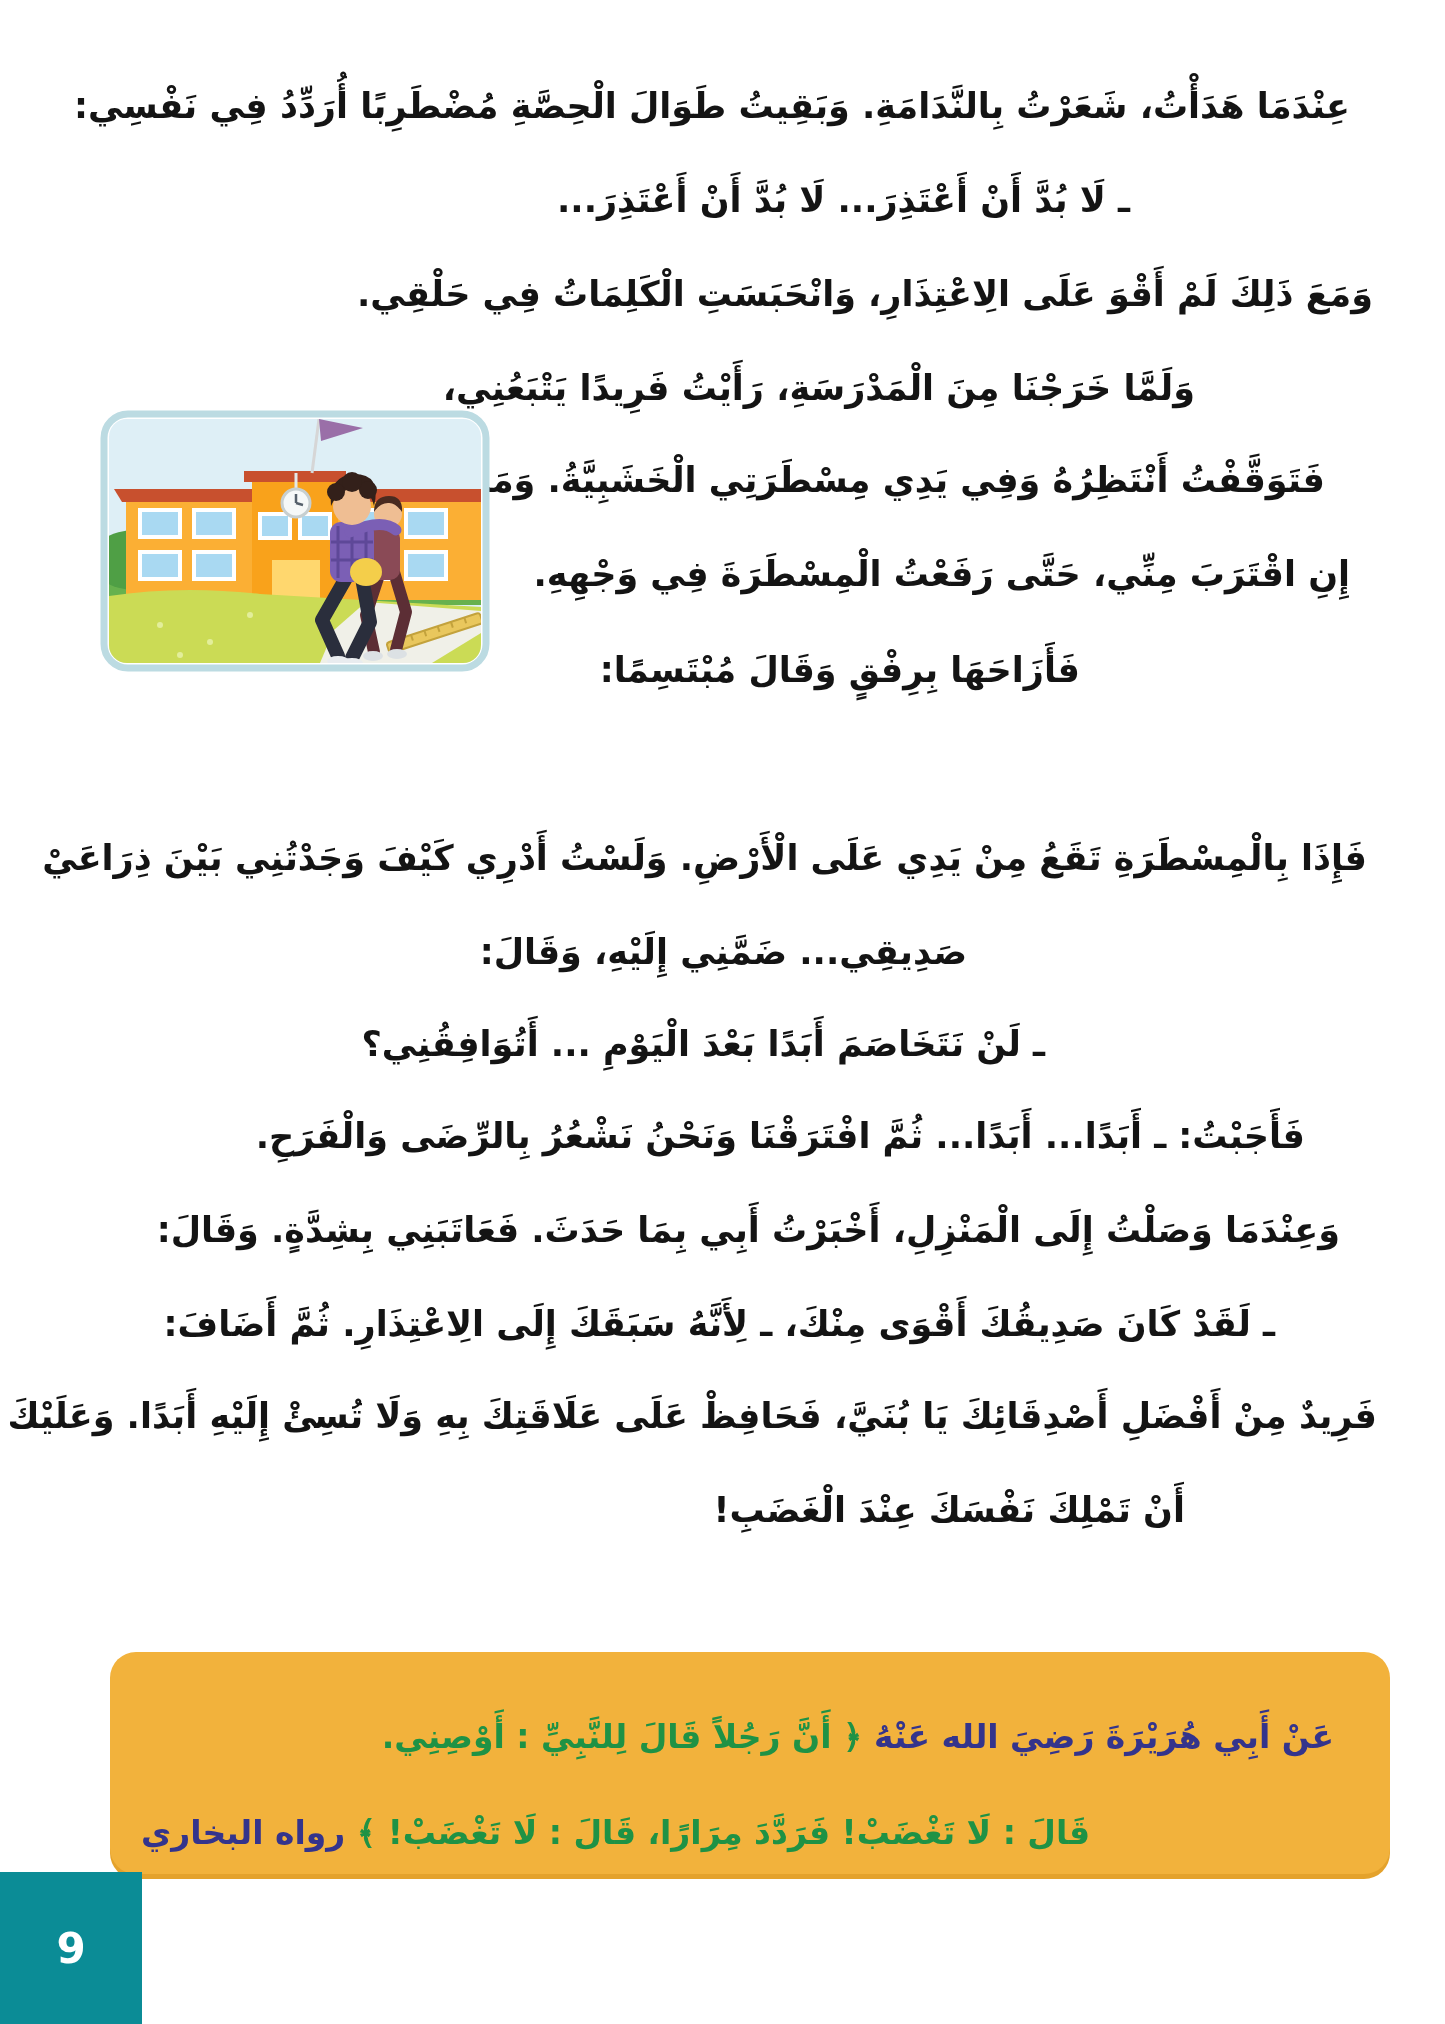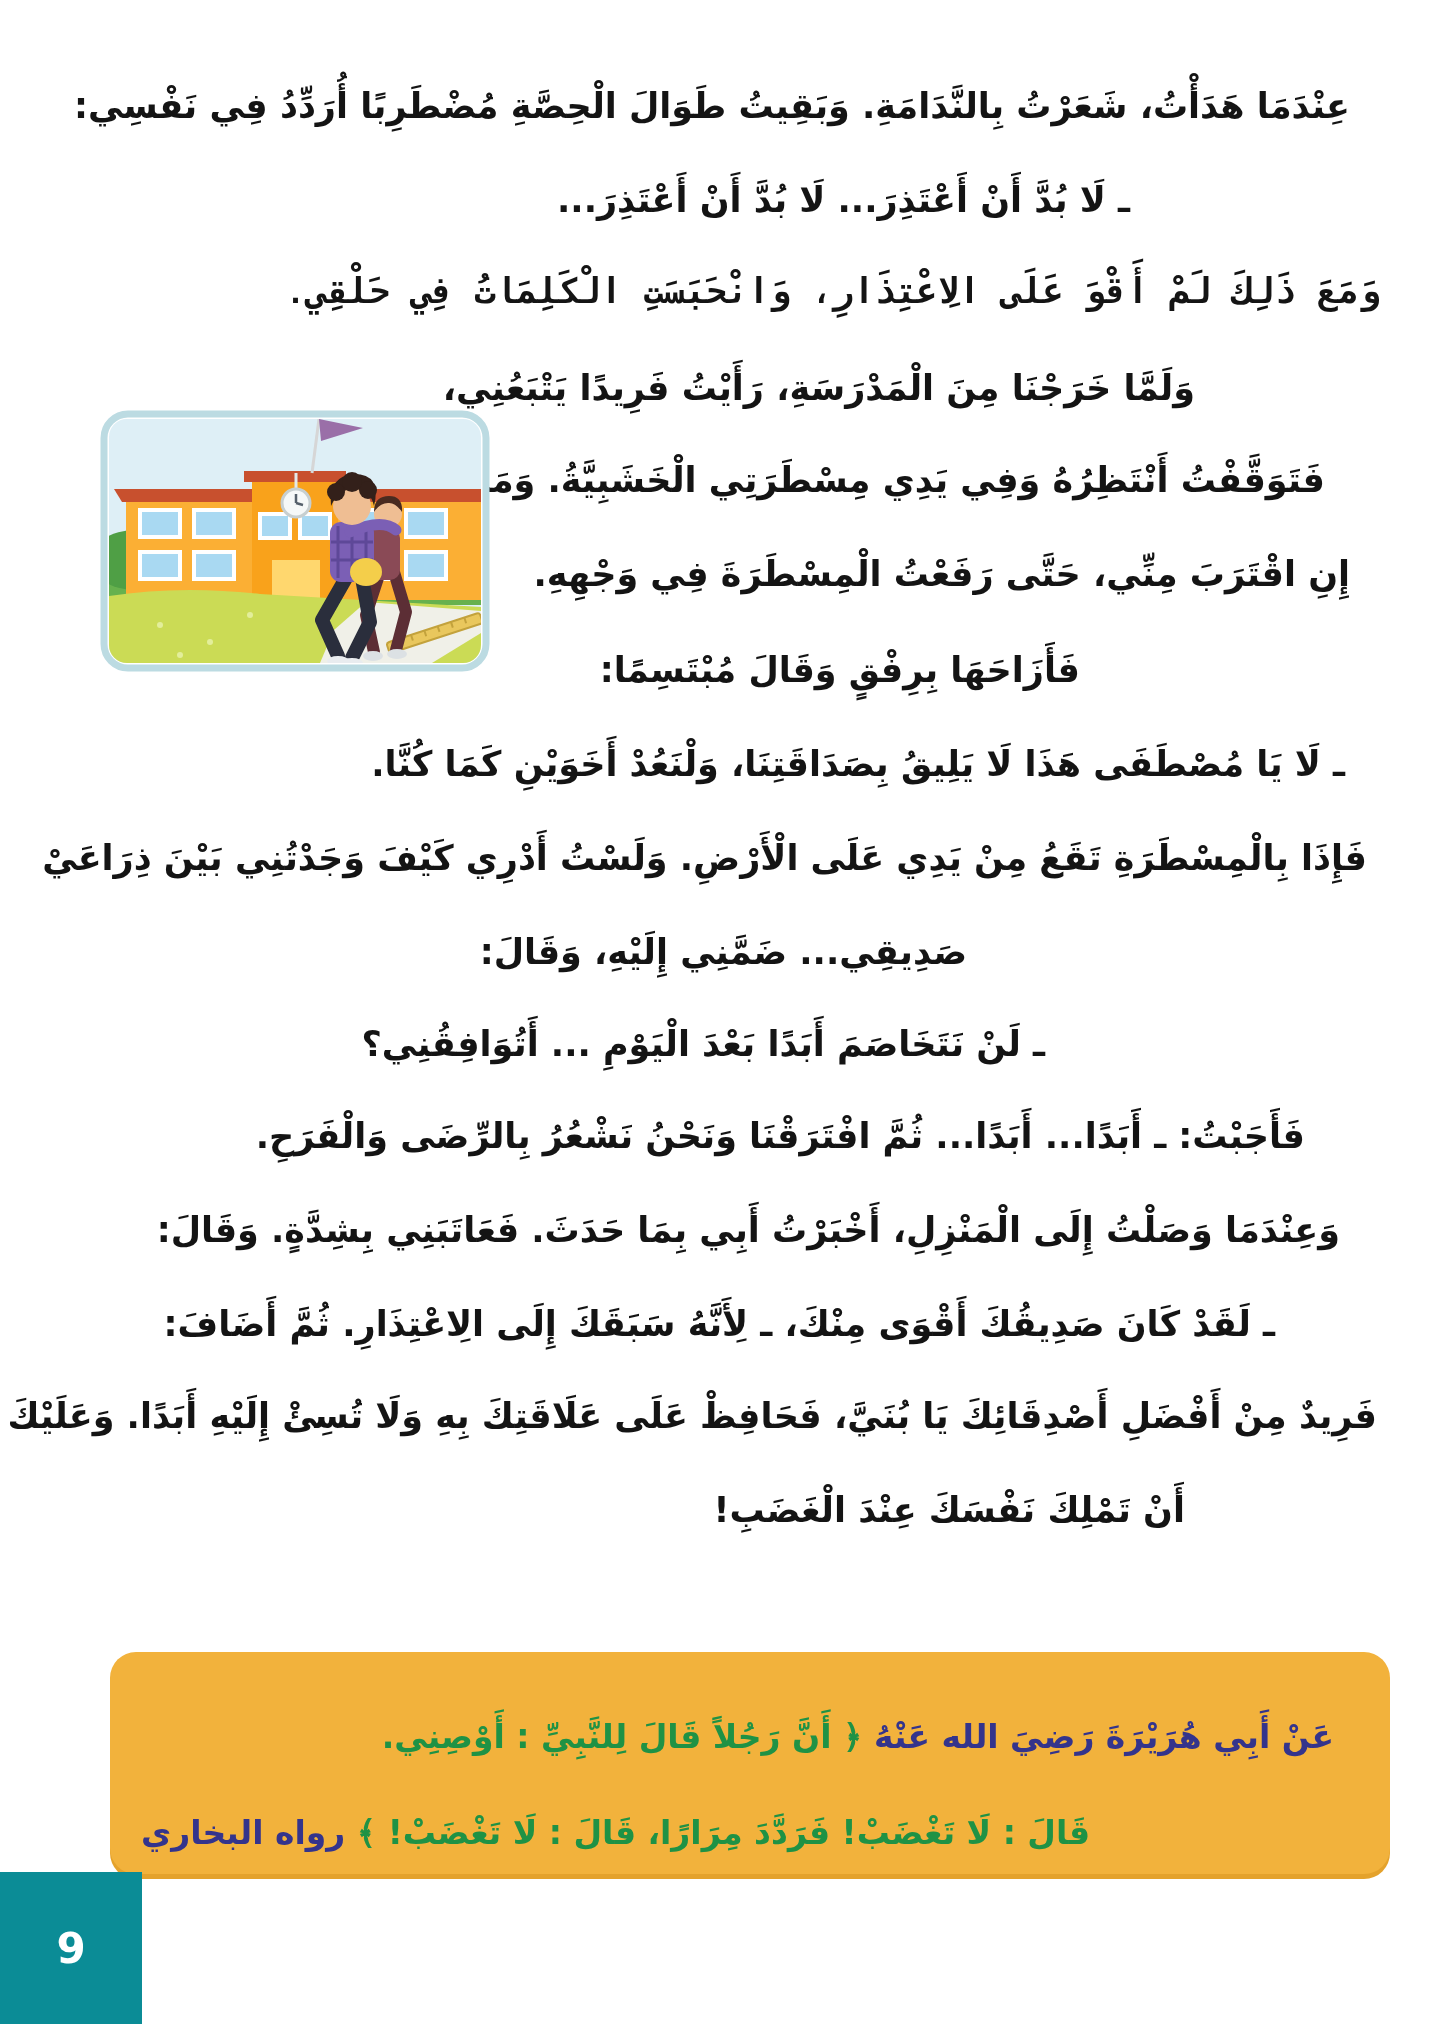--- a/index.html
+++ b/index.html
@@ -15,21 +15,21 @@
     position:absolute;
     direction:rtl;
     white-space:nowrap;
     font-size:35px;
     font-weight:bold;
     line-height:56px;
     color:#141414;
   }
   .l1 {top:78px;  right:95px;}
   .l2 {top:172px; right:315px;}
-  .l3 {top:266px; right:65px;font-family:Liberation Mono, monospace;}
+  .l3 {top:266px; right:72px;}
   .l4 {top:360px; right:250px;}
   .l5 {top:452px; right:120px;}
   .l6 {top:546px; right:95px;}
   .l7 {top:642px; right:365px;margin-left:18px;}
   .l8 {top:736px; right:100px;}
   .l9 {top:830px; right:78px;}
   .l10{top:924px; right:478px;}
   .l11{top:1016px;right:400px;}
   .l12{top:1108px;right:140px;}
   .l13{top:1202px;right:105px;}
@@ -90,21 +90,20 @@
 
 <div class="page">
 
   <div class="line l1">عِنْدَمَا هَدَأْتُ، شَعَرْتُ بِالنَّدَامَةِ. وَبَقِيتُ طَوَالَ الْحِصَّةِ مُضْطَرِبًا أُرَدِّدُ فِي نَفْسِي:</div>
   <div class="line l2">ـ لَا بُدَّ أَنْ أَعْتَذِرَ... لَا بُدَّ أَنْ أَعْتَذِرَ...</div>
   <div class="line l3">وَمَعَ ذَلِكَ لَمْ أَقْوَ عَلَى الِاعْتِذَارِ، وَانْحَبَسَتِ الْكَلِمَاتُ فِي حَلْقِي.</div>
   <div class="line l4">وَلَمَّا خَرَجْنَا مِنَ الْمَدْرَسَةِ، رَأَيْتُ فَرِيدًا يَتْبَعُنِي،</div>
   <div class="line l5">فَتَوَقَّفْتُ أَنْتَظِرُهُ وَفِي يَدِي مِسْطَرَتِي الْخَشَبِيَّةُ. وَمَا</div>
   <div class="line l6">إِنِ اقْتَرَبَ مِنِّي، حَتَّى رَفَعْتُ الْمِسْطَرَةَ فِي وَجْهِهِ.</div>
   <div class="line l7">فَأَزَاحَهَا بِرِفْقٍ وَقَالَ مُبْتَسِمًا:</div>
-  <div class="line l8">ـ لَا يَا مُصْطَفَى هَذَا لَا يَلِيقُ بِصَدَاقَتِنَا، وَلْنَعُدْ أَخَوَيْنِ كَمَا كُنَّا.</div>
   <div class="line l9">فَإِذَا بِالْمِسْطَرَةِ تَقَعُ مِنْ يَدِي عَلَى الْأَرْضِ. وَلَسْتُ أَدْرِي كَيْفَ وَجَدْتُنِي بَيْنَ ذِرَاعَيْ</div>
   <div class="line l10">صَدِيقِي... ضَمَّنِي إِلَيْهِ، وَقَالَ:</div>
   <div class="line l11">ـ لَنْ نَتَخَاصَمَ أَبَدًا بَعْدَ الْيَوْمِ ... أَتُوَافِقُنِي؟</div>
   <div class="line l12">فَأَجَبْتُ: ـ أَبَدًا... أَبَدًا... ثُمَّ افْتَرَقْنَا وَنَحْنُ نَشْعُرُ بِالرِّضَى وَالْفَرَحِ.</div>
   <div class="line l13">وَعِنْدَمَا وَصَلْتُ إِلَى الْمَنْزِلِ، أَخْبَرْتُ أَبِي بِمَا حَدَثَ. فَعَاتَبَنِي بِشِدَّةٍ. وَقَالَ:</div>
   <div class="line l14">ـ لَقَدْ كَانَ صَدِيقُكَ أَقْوَى مِنْكَ، ـ لِأَنَّهُ سَبَقَكَ إِلَى الِاعْتِذَارِ. ثُمَّ أَضَافَ:</div>
   <div class="line l15">فَرِيدٌ مِنْ أَفْضَلِ أَصْدِقَائِكَ يَا بُنَيَّ، فَحَافِظْ عَلَى عَلَاقَتِكَ بِهِ وَلَا تُسِئْ إِلَيْهِ أَبَدًا. وَعَلَيْكَ</div>
   <div class="line l16">أَنْ تَمْلِكَ نَفْسَكَ عِنْدَ الْغَضَبِ!</div>
 
   <figure class="illustration">

